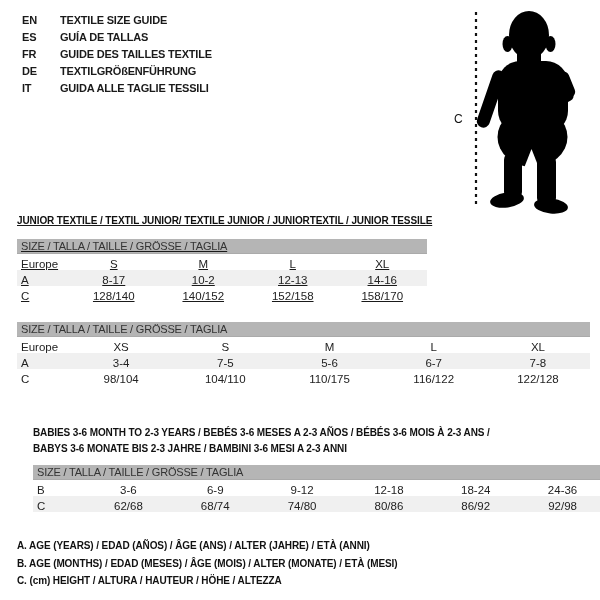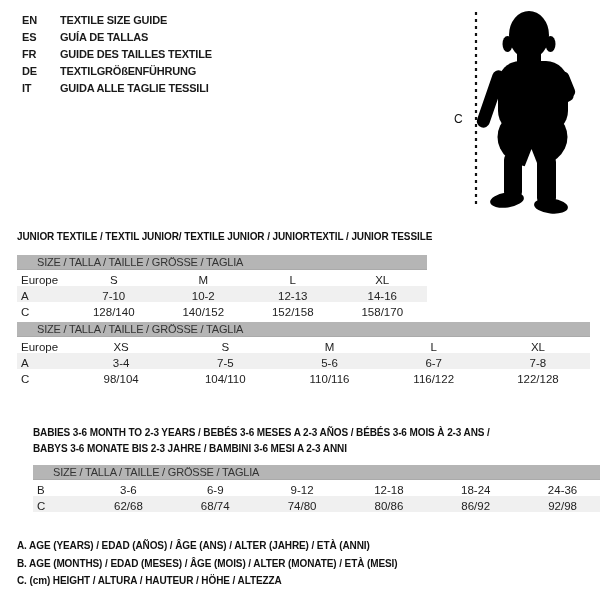--- a/index.html
+++ b/index.html
@@ -15,21 +15,21 @@
   
   .figure{position:absolute;left:450px;top:4px;}
   
   .tblock{position:absolute;left:17px;}
   .tbl-title{font-weight:bold;font-size:10px;letter-spacing:-0.1px;
     white-space:nowrap;height:13px;line-height:13px;margin-bottom:12px;color:#111;}
   .tbl-title sub{font-size:7.5px;}
   .tbl-title.twoline{height:auto;margin-bottom:8px;}
   .tbl-title.twoline .tline{height:16px;line-height:16px;}
   .size-bar{height:15px;background:#b5b5b5;display:flex;align-items:center;
-    padding-left:20px;box-sizing:border-box;font-size:11px;color:#333;
+    padding-left:4px;box-sizing:border-box;font-size:11px;color:#333;
     letter-spacing:-0.2px;white-space:nowrap;border-bottom:1px solid #aaaaaa;}
   .trow{display:flex;height:16px;align-items:flex-end;font-size:11.5px;color:#222;}
   .trow.stripe{background:#f0f0f0;}
   .trow .lbl{width:52px;padding-left:4px;box-sizing:border-box;}
   .trow .cel{flex:1;text-align:center;}
   
   .footnotes{position:absolute;left:17px;top:537px;}
   .fnote{height:17.5px;line-height:17.5px;font-weight:bold;font-size:10px;
     letter-spacing:-0.1px;white-space:nowrap;color:#111;}
 </style>
@@ -75,35 +75,35 @@
       <rect x="106.5" y="82.5" width="11" height="25" rx="5.5" transform="rotate(62 112 95)"></rect>
       <ellipse cx="82.5" cy="133" rx="35" ry="30"></ellipse>
       <path d="M74 164 L81.5 145 L89 164 Z" fill="#ffffff"></path>
       <rect x="54" y="148" width="18" height="48" rx="8"></rect>
       <rect x="87" y="150" width="19" height="52" rx="8"></rect>
       <ellipse cx="57" cy="196" rx="17" ry="7.5" transform="rotate(-8 57 196)"></ellipse>
       <ellipse cx="101" cy="202" rx="17" ry="7.5" transform="rotate(6 101 202)"></ellipse>
     </g>
   </svg>
 
-  <div class="tblock" style="top:230px;width:410px;">
+  <div class="tblock" style="top:214px;width:410px;text-decoration:underline;">
     <div class="tbl-title">JUNIOR TEXTILE / TEXTIL JUNIOR/ TEXTILE JUNIOR / JUNIORTEXTIL / JUNIOR TESSILE</div>
     <div class="size-bar">
       <span>SIZE / TALLA / TAILLE / GRÖSSE / TAGLIA</span>
     </div>
     <div class="trow">
       <span class="lbl">Europe</span>
       <span class="cel">S</span>
       <span class="cel">M</span>
       <span class="cel">L</span>
       <span class="cel">XL</span>
     </div>
     <div class="trow stripe">
       <span class="lbl">A</span>
-      <span class="cel">7-10</span>
+      <span class="cel">8-17</span>
       <span class="cel">10-2</span>
       <span class="cel">12-13</span>
       <span class="cel">14-16</span>
     </div>
     <div class="trow">
       <span class="lbl">C</span>
       <span class="cel">128/140</span>
       <span class="cel">140/152</span>
       <span class="cel">152/158</span>
       <span class="cel">158/170</span>
@@ -127,21 +127,21 @@
       <span class="cel">3-4</span>
       <span class="cel">7-5</span>
       <span class="cel">5-6</span>
       <span class="cel">6-7</span>
       <span class="cel">7-8</span>
     </div>
     <div class="trow">
       <span class="lbl">C</span>
       <span class="cel">98/104</span>
       <span class="cel">104/110</span>
-      <span class="cel">110/116</span>
+      <span class="cel">110/175</span>
       <span class="cel">116/122</span>
       <span class="cel">122/128</span>
     </div>
   </div>
 
   <div class="tblock" style="top:425px;width:573px;margin-left:16px;">
     <div class="tbl-title twoline">
       <div class="tline">BABIES 3-6 MONTH TO 2-3 YEARS / BEBÉS 3-6 MESES A 2-3 AÑOS / BÉBÉS 3-6 MOIS À 2-3 ANS /</div>
       <div class="tline">BABYS 3-6 MONATE BIS 2-3 JAHRE / BAMBINI 3-6 MESI A 2-3 ANNI</div>
     </div>

